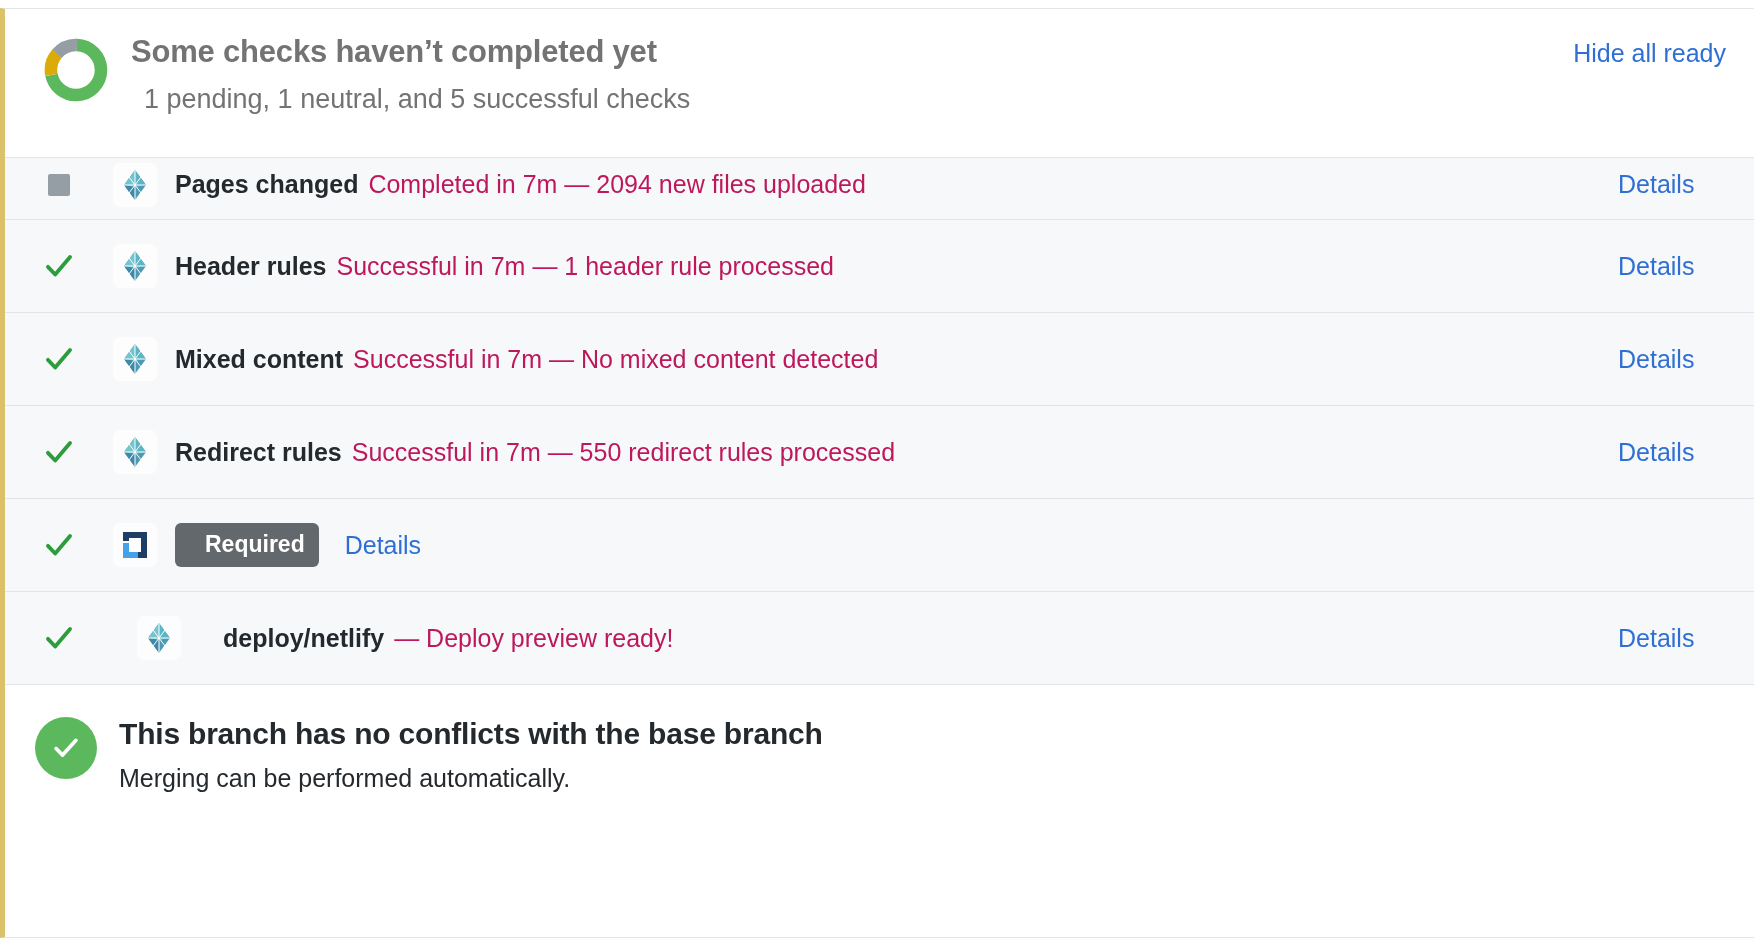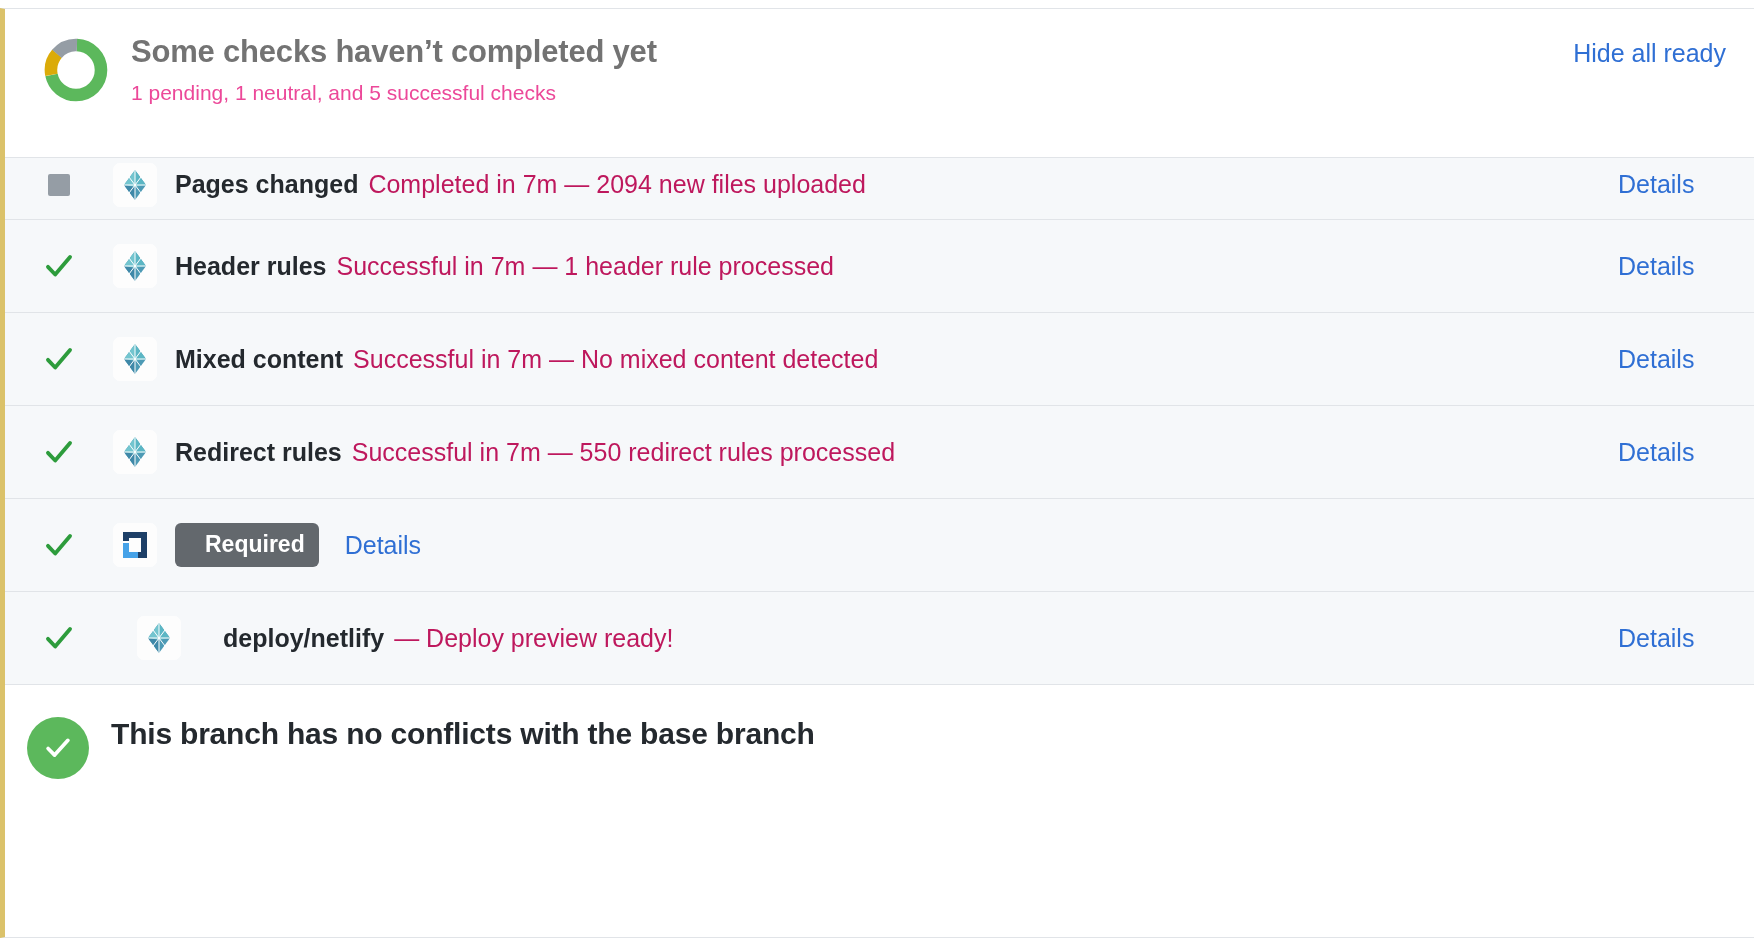--- a/index.html
+++ b/index.html
@@ -61,24 +61,24 @@
   }
   .header-title {
     font-size: 31px;
     font-weight: bold;
     color: #737373;
     line-height: 1.2;
     letter-spacing: -0.2px;
     margin: 0 0 10px 0;
   }
   .header-sub {
-    font-size: 21px;
-    color: #ec4899;
+    font-size: 27px;
+    color: #737373;
     line-height: 1.25;
-    margin: 0;
+    margin: 13px;
   }
   .hide-all-link {
     flex: 0 0 auto;
     font-size: 25px;
     color: #2f6fd4;
     text-decoration: none;
     white-space: nowrap;
     padding-top: 8px;
     cursor: pointer;
   }
@@ -183,21 +183,21 @@
     height: 22px;
     background: #959da5;
     border-radius: 2px;
   }
 
   
   .merge-status {
     display: flex;
     align-items: flex-start;
     background: #ffffff;
-    padding: 30px 28px 34px 22px;
+    padding: 30px 28px 34px 30px;
   }
   .merge-icon {
     flex: 0 0 auto;
     width: 62px;
     height: 62px;
     border-radius: 50%;
     background: #5cb85c;
     display: flex;
     align-items: center;
     justify-content: center;
@@ -414,17 +414,18 @@
     </div>
 
     <div class="merge-status">
       <div class="merge-icon">
         <svg width="34" height="34" viewBox="0 0 24 24">
           <path d="M5 12.4 L9.6 17 L19 6.6" fill="none" stroke="#ffffff" stroke-width="2.6" stroke-linecap="round" stroke-linejoin="round"></path>
         </svg>
       </div>
       <div class="merge-text">
         <div class="merge-title">This branch has no conflicts with the base branch</div>
+        <div class="merge-sub">Merging can be performed automatically.</div>
       </div>
     </div>
 
   </div>
 </div>
 
 </body></html>

